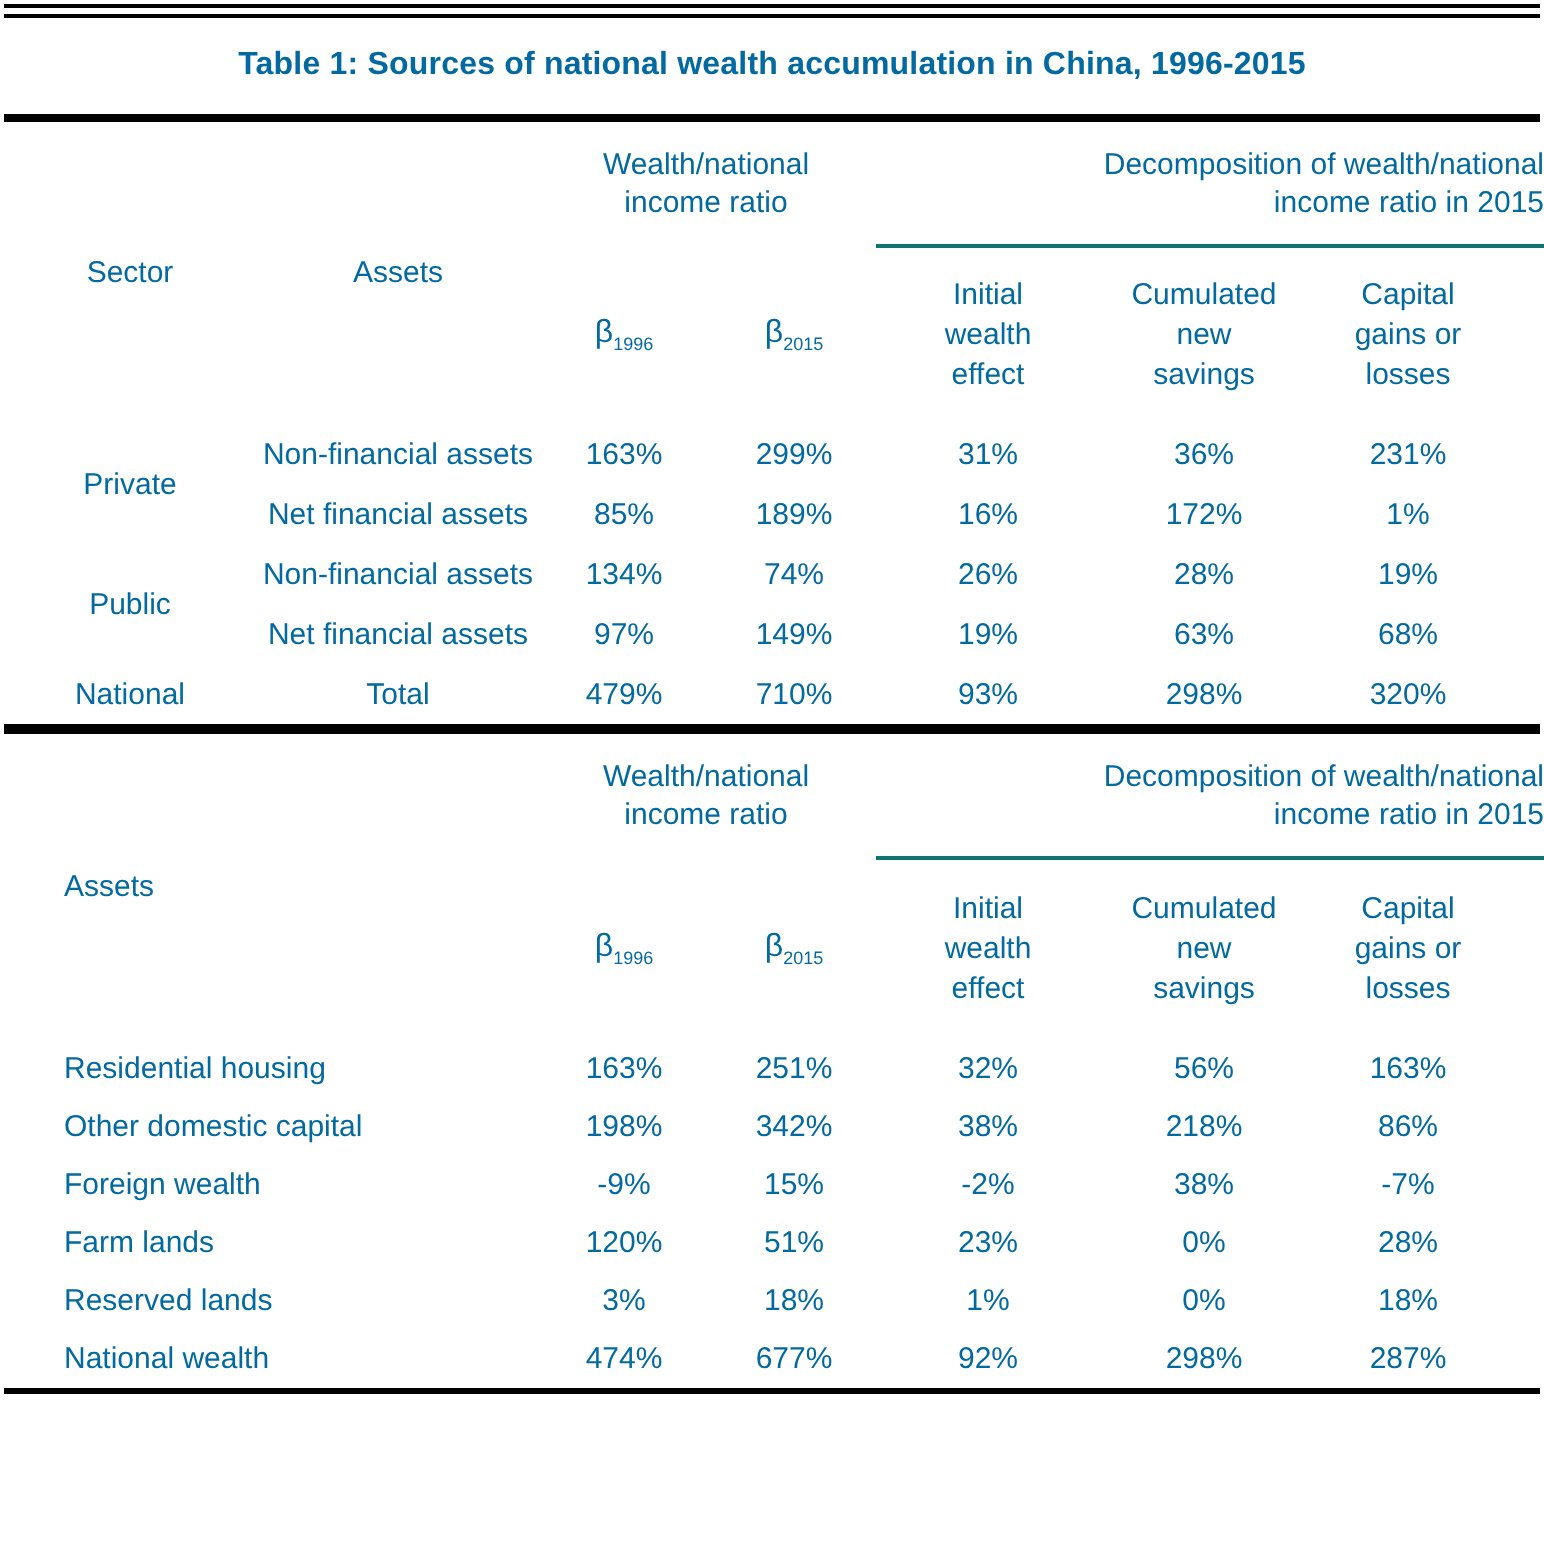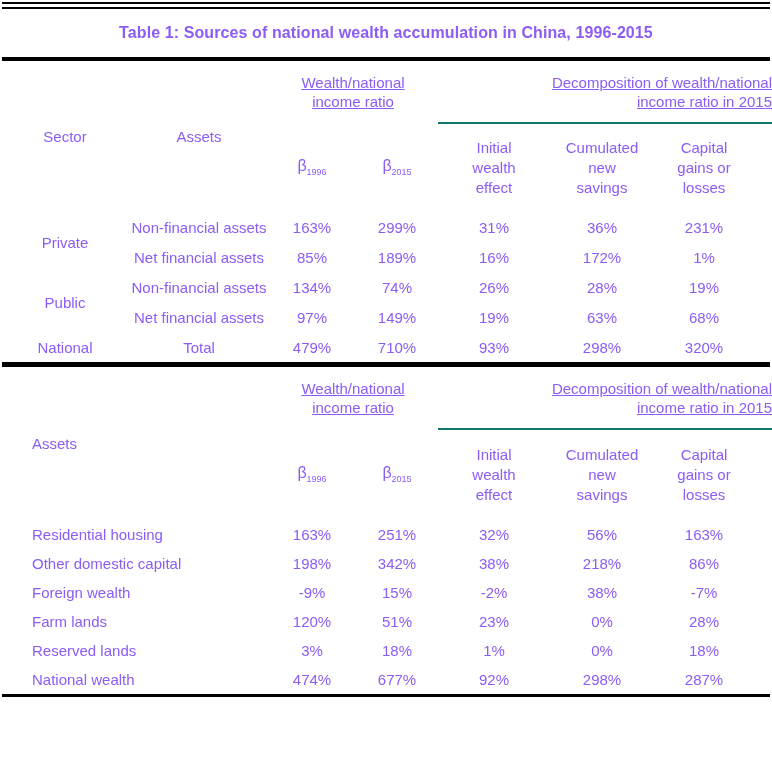--- a/index.html
+++ b/index.html
@@ -1,21 +1,21 @@
 <!DOCTYPE html>
 <html><head>
 <meta charset="utf-8">
 <style>
   html, body { margin: 0; padding: 0; background: #ffffff; }
   .page {
     position: relative;
     width: 772px;
     height: 782px;
     background: #ffffff;
-    color: #8b5cf6;
+    color: #0369a1;
     font-family: "Liberation Sans", "DejaVu Sans", sans-serif;
     overflow: hidden;
   }
   .rule { height: 2px; background: #000; margin: 0 2px; }
   .rule.thick { height: 3px; }
   .rule-double {
     height: 7px;
     margin: 2px 2px 0 2px;
     border-top: 2px solid #000;
     border-bottom: 2px solid #000;
@@ -46,21 +46,21 @@
     text-align: center;
     vertical-align: middle;
     overflow: hidden;
   }
   tr.h1 { height: 62px; }
   tr.h2a { height: 89px; }
   tr.h2b { height: 91px; }
   tbody.data-a tr { height: 30px; }
   tbody.data-b tr { height: 29px; }
 
-  th.group { white-space: pre-line; line-height: 19px; text-decoration: underline; }
+  th.group { white-space: pre-line; line-height: 19px; }
   th.decomp-group { border-bottom: 2px solid #0f766e; text-align: right; }
   th.sub3 { white-space: pre-line; line-height: 20px; }
   th.beta-h { font-size: 16px; }
   th.beta-h sub { font-size: 9px; vertical-align: sub; }
 
   td.asset-a, th.sector-h, td.sector { line-height: 15px; margin-top: 16px; }
   td.label-b { text-align: left; padding-left: 32px; }
   th.assets-b-h { text-align: left; padding-left: 32px; }
   .col-capital { padding-right: 18px; }
 </style>

